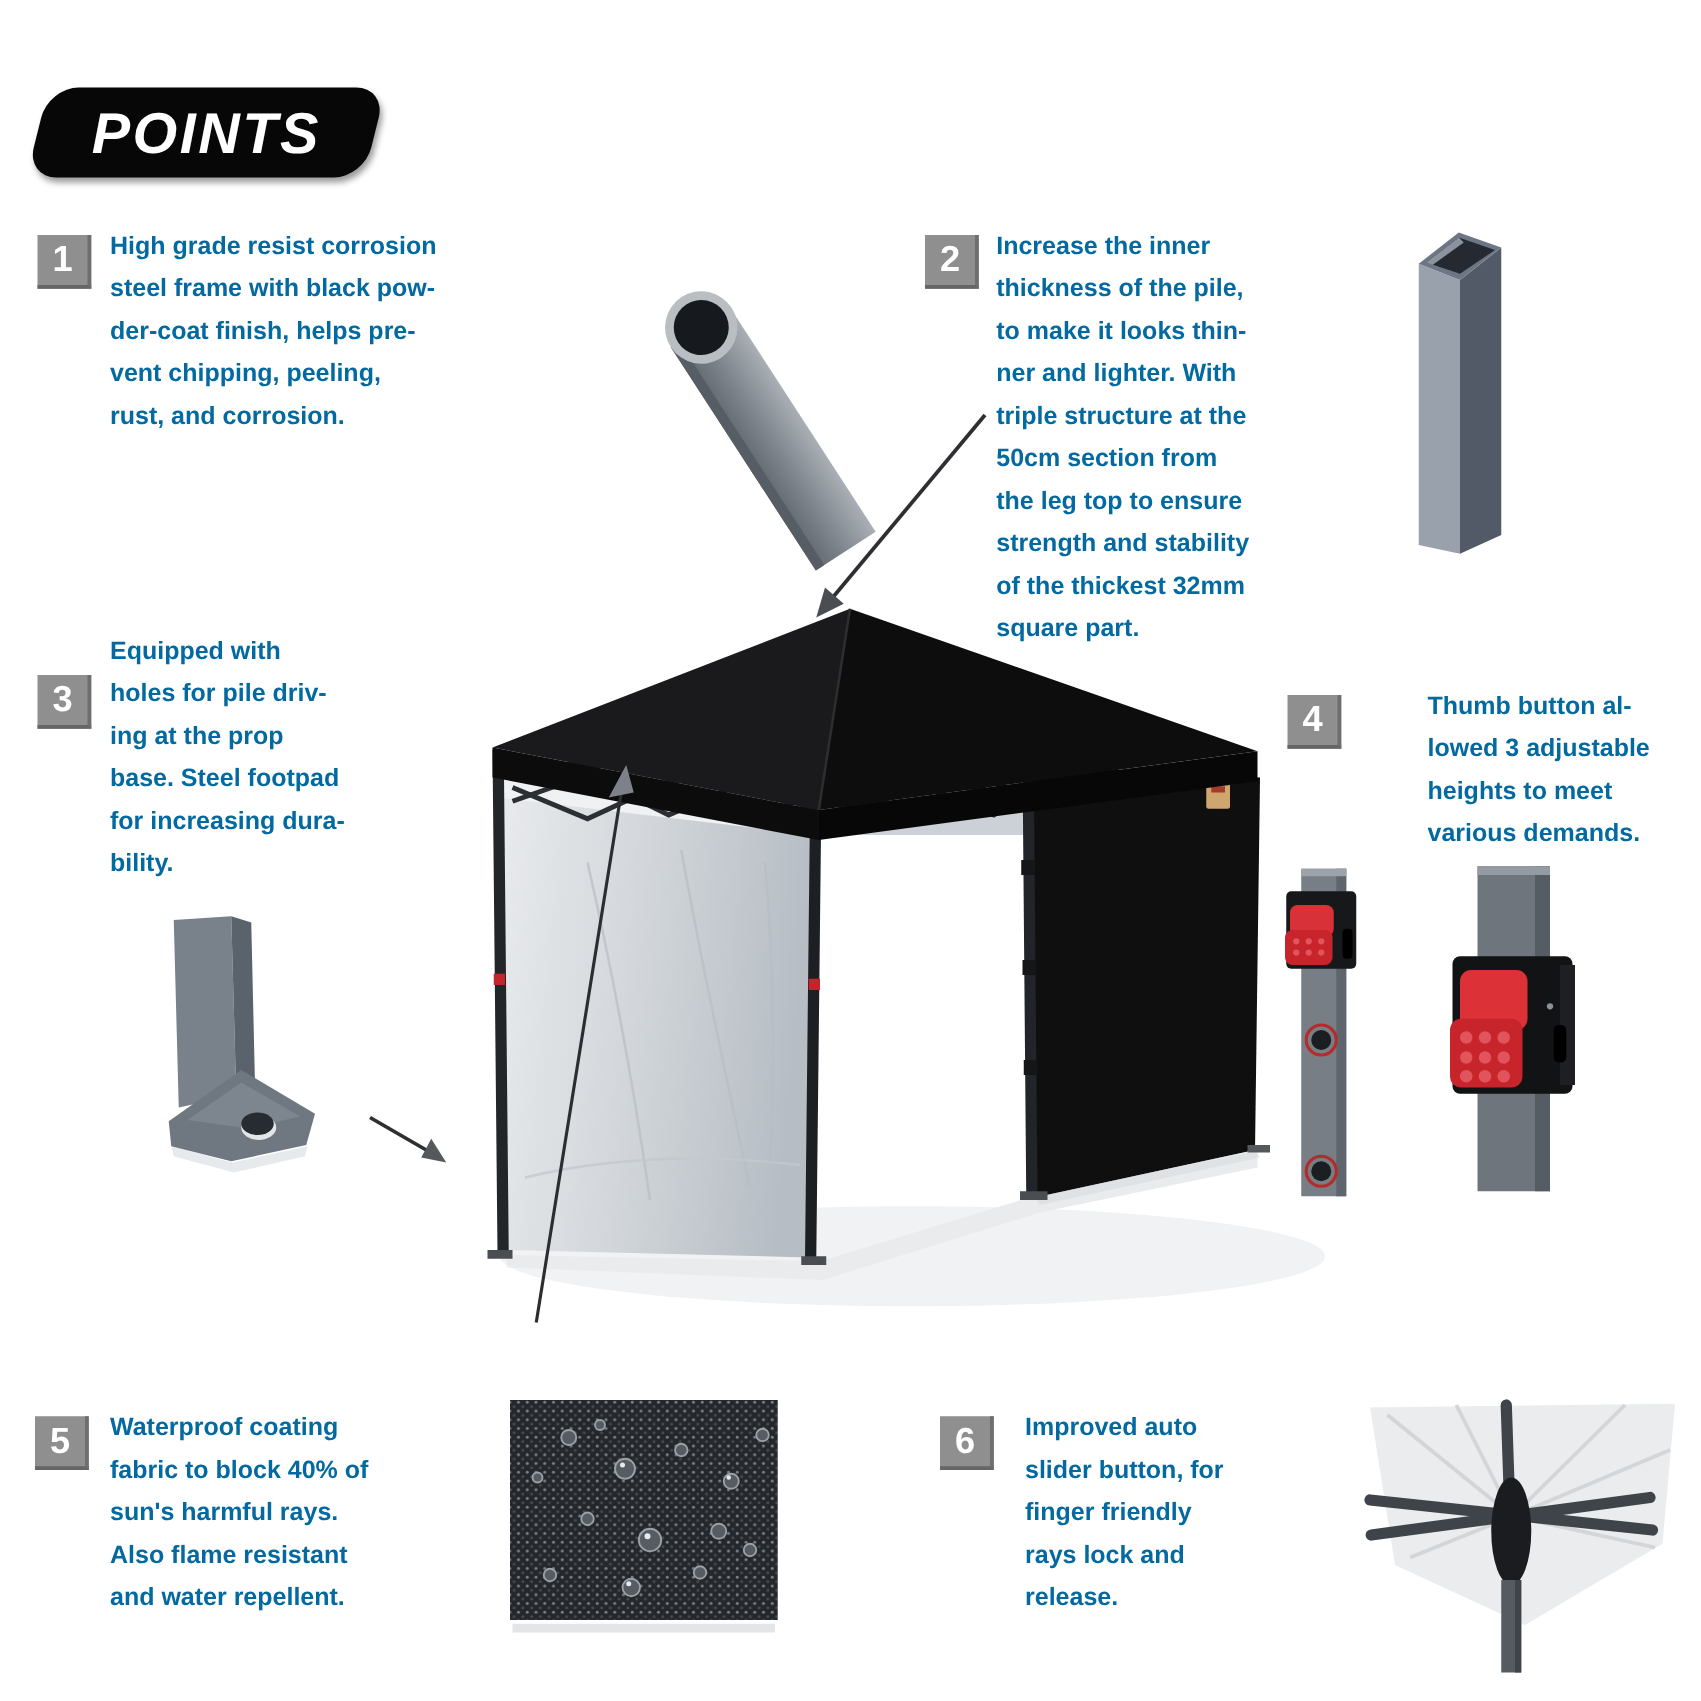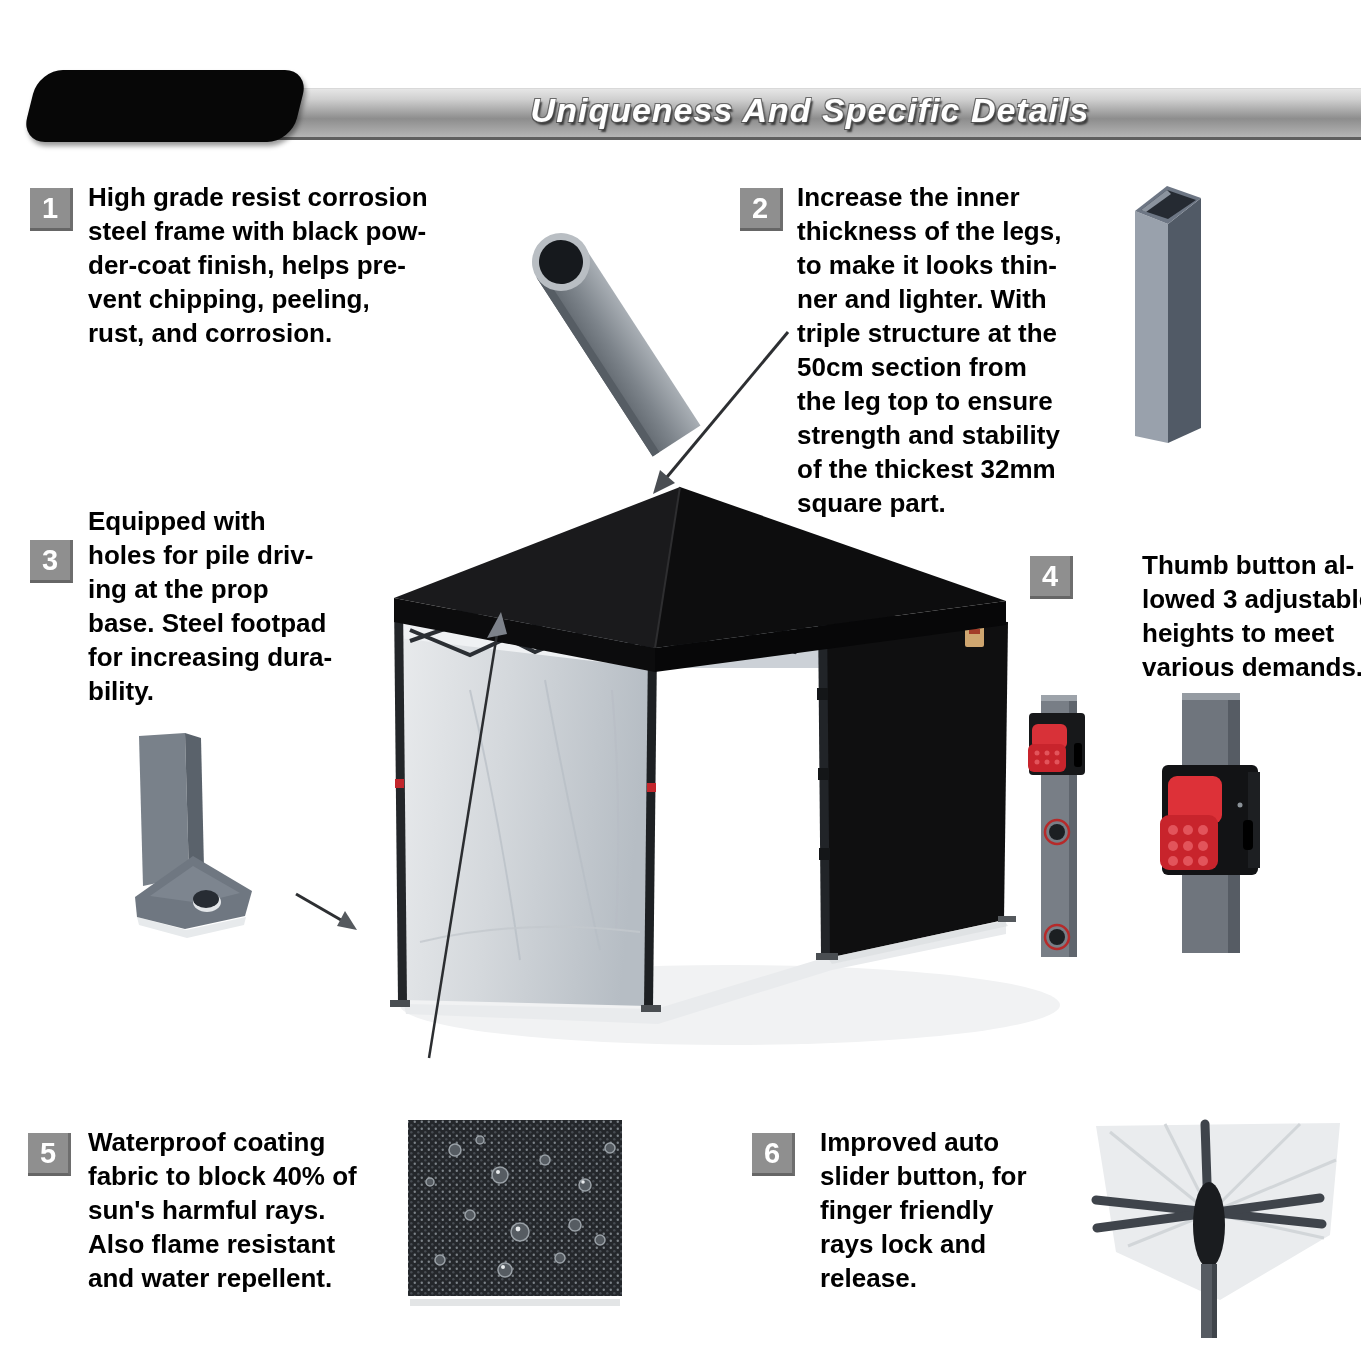--- a/index.html
+++ b/index.html
@@ -15,21 +15,21 @@
        text-shadow:-1px -1px 0 #6a6a6a,1px -1px 0 #6a6a6a,-1px 1px 0 #555,2px 3px 2px #3c3c3c;}
   .points-shape{position:absolute;left:30px;top:70px;width:270px;height:72px;background:#070707;
        border-radius:24px;transform:skewX(-14deg);box-shadow:3px 4px 5px rgba(0,0,0,.4);}
   .points-text{position:absolute;left:30px;top:70px;width:270px;height:72px;display:flex;
        align-items:center;justify-content:center;font-size:46px;font-weight:bold;
        font-style:italic;color:#fff;letter-spacing:2px;}
   
   .badge{position:absolute;width:40px;height:40px;background:#8f8f8f;
        border-right:3px solid #6e6e6e;border-bottom:3px solid #666;
        color:#fff;font-size:29px;font-weight:bold;display:flex;align-items:center;justify-content:center;}
-  .ftext{position:absolute;font-size:26px;line-height:34px;font-weight:bold;white-space:pre-line;color:#000000;}
+  .ftext{position:absolute;font-size:20px;line-height:34px;font-weight:bold;white-space:pre-line;color:#0369a1;}
   .f1 .badge{left:30px;top:188px}   .f1 .ftext{left:88px;top:180px;width:400px}
   .f2 .badge{left:740px;top:188px}  .f2 .ftext{left:797px;top:180px;width:310px}
   .f3 .badge{left:30px;top:540px}   .f3 .ftext{left:88px;top:504px;width:300px}
   .f4 .badge{left:1030px;top:556px} .f4 .ftext{left:1142px;top:548px;width:270px}
   .f5 .badge{left:28px;top:1133px}  .f5 .ftext{left:88px;top:1125px;width:350px}
   .f6 .badge{left:752px;top:1133px} .f6 .ftext{left:820px;top:1125px;width:270px}
 </style>
 </head>
 <body>
 
@@ -214,37 +214,35 @@
     <g>
       <line x1="788" y1="332" x2="667" y2="477" stroke="#2d2f32" stroke-width="3"></line>
       <polygon points="653,494 660,470 675,483" fill="#4a4e53"></polygon>
       <line x1="296" y1="894" x2="341" y2="920" stroke="#2d2f32" stroke-width="3"></line>
       <polygon points="357,930 337,926 345,911" fill="#55595e"></polygon>
       <line x1="497" y1="634" x2="429" y2="1058" stroke="#2b2d30" stroke-width="2.5"></line>
       <polygon points="501,612 487,638 507,634" fill="#7d828a"></polygon>
     </g>
   </svg>
 
-  <div class="bar">
-    <div class="bar-title">Uniqueness And Specific Details</div>
-  </div>
   <div class="points-shape"></div>
+  <div class="points-text">POINTS</div>
 
   <div class="feature f1">
     <div class="badge">1</div>
     <div class="ftext">High grade resist corrosion
 steel frame with black pow-
 der-coat finish, helps pre-
 vent chipping, peeling,
 rust, and corrosion.</div>
   </div>
   <div class="feature f2">
     <div class="badge">2</div>
     <div class="ftext">Increase the inner
-thickness of the legs,
+thickness of the pile,
 to make it looks thin-
 ner and lighter. With
 triple structure at the
 50cm section from
 the leg top to ensure
 strength and stability
 of the thickest 32mm
 square part.</div>
   </div>
   <div class="feature f3">

